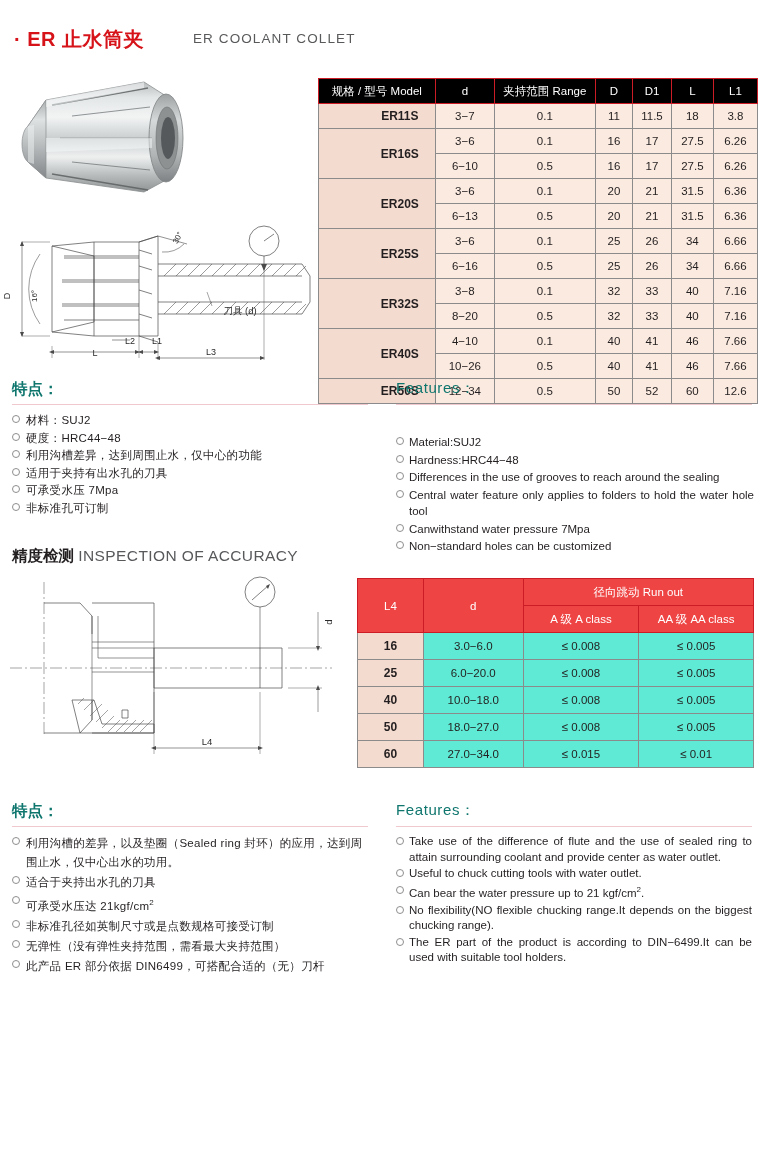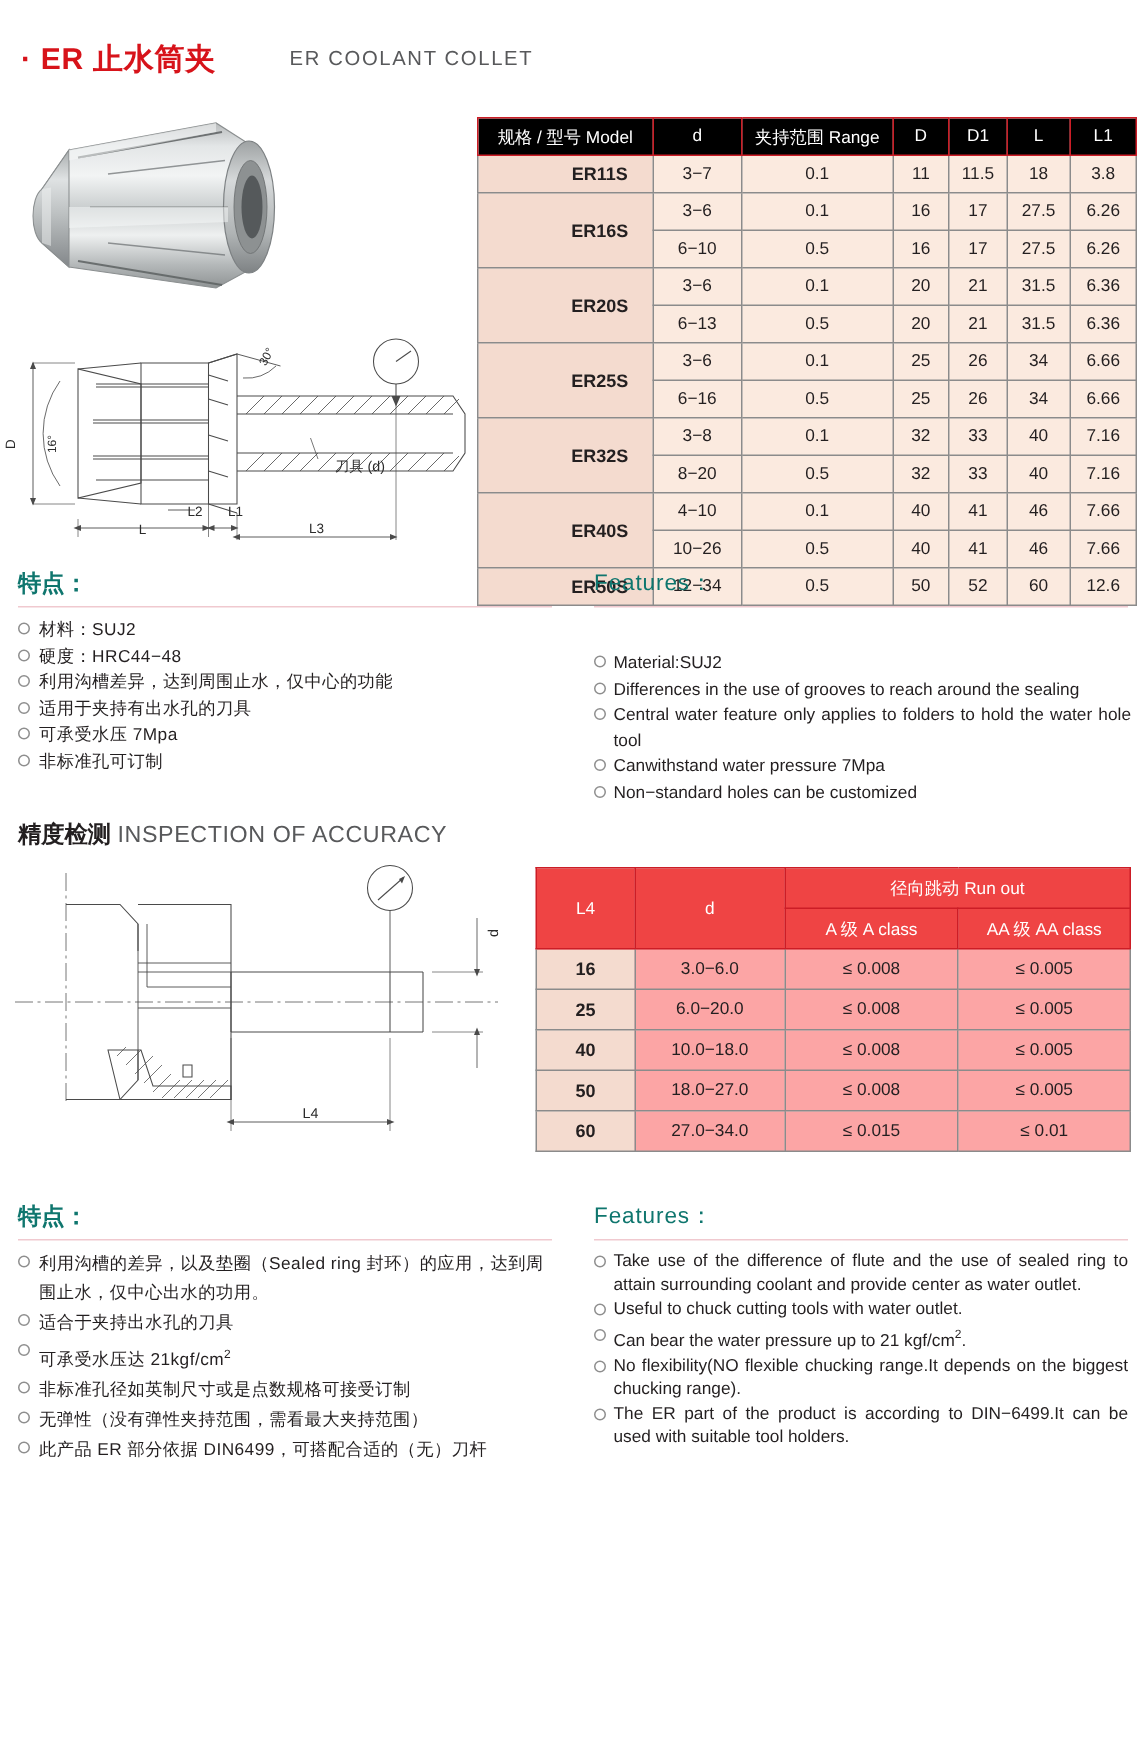--- a/index.html
+++ b/index.html
@@ -63,21 +63,21 @@
   }
   .acc-table th, .acc-table td {
     border:1px solid #8b8b8b; text-align:center; height:27px;
     font-weight:normal; color:#231f20; padding:0 2px;
   }
   .acc-table thead th {
     background:#ef4444; color:#ffffff; border-color:#cc1d26; font-weight:normal;text-align:center;
   }
   .acc-table thead th.sub { border-top:1px solid #e8a0a4; }
   .acc-table td.l4 { background:#f4dbcf; font-weight:bold; font-size:12px; }
-  .acc-table td.val { background:#fca5a5; }
+  .acc-table td.val { background:#5eead4; }
 
   
   .sec-head { position:absolute; font-size:15.5px; font-weight:bold; color:#0f766e; }
   .sec-head.en { font-weight:normal; font-size:15px; letter-spacing:0.6px; }
   .rule { position:absolute; height:1px; background:#f0c9cf; }
 
   
   .flist { position:absolute; font-size:11.5px; line-height:16.5px; color:#231f20; }
   .flist .li { position:relative; padding-left:13px; margin-bottom:1px; }
   .flist .li .bul {
@@ -353,20 +353,21 @@
     <div class="li"><span class="bul"></span><span>利用沟槽差异，达到周围止水，仅中心的功能</span></div>
     <div class="li"><span class="bul"></span><span>适用于夹持有出水孔的刀具</span></div>
     <div class="li"><span class="bul"></span><span>可承受水压 7Mpa</span></div>
     <div class="li"><span class="bul"></span><span>非标准孔可订制</span></div>
   </div>
 
 <div class="sec-head en" style="left:396px; top:379px;">Features：</div>
 <div class="rule" style="left:396px; top:404px; width:356px;"></div>
 <div class="flist en" id="f1-en" style="left:396px; top:390px; width:358px;margin-top:44px;">
     <div class="li"><span class="bul"></span><span>Material:SUJ2</span></div>
+    <div class="li"><span class="bul"></span><span>Hardness:HRC44−48</span></div>
     <div class="li"><span class="bul"></span><span>Differences in the use of grooves to reach around the sealing</span></div>
     <div class="li"><span class="bul"></span><span>Central water feature only applies to folders to hold the water hole tool</span></div>
     <div class="li"><span class="bul"></span><span>Canwithstand water pressure 7Mpa</span></div>
     <div class="li"><span class="bul"></span><span>Non−standard holes can be customized</span></div>
   </div>
 
 <div class="insp-title">
   <b>精度检测</b>
   <span class="en">INSPECTION OF ACCURACY</span>
 </div>

